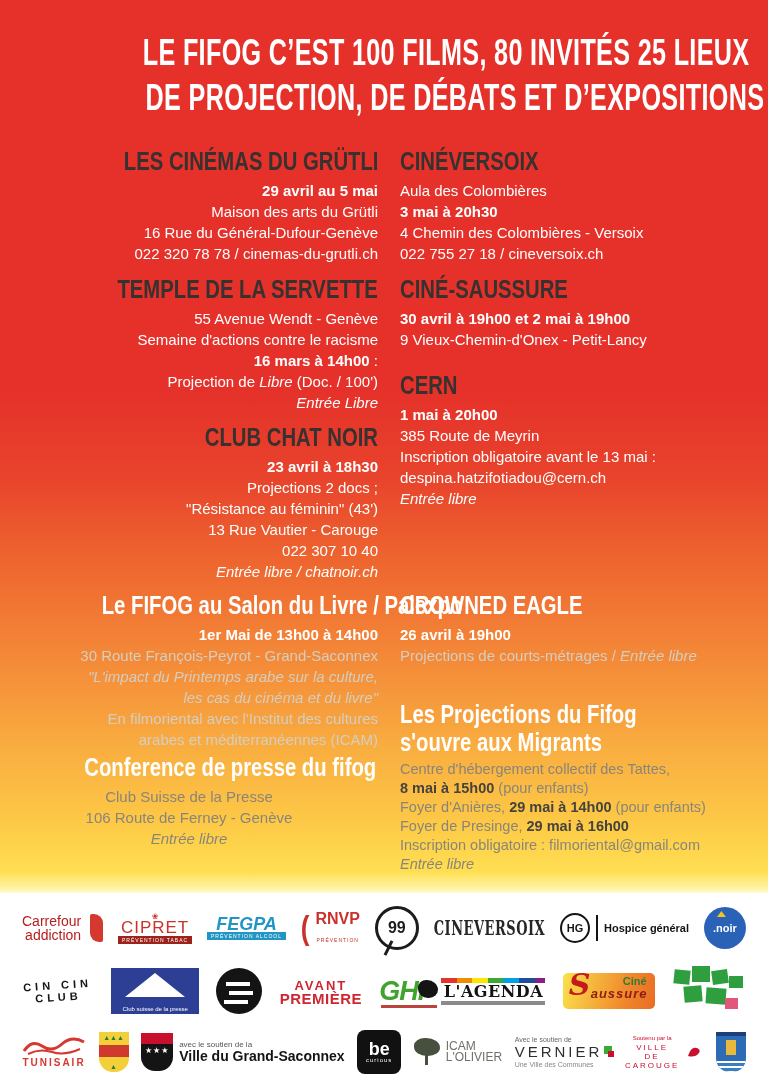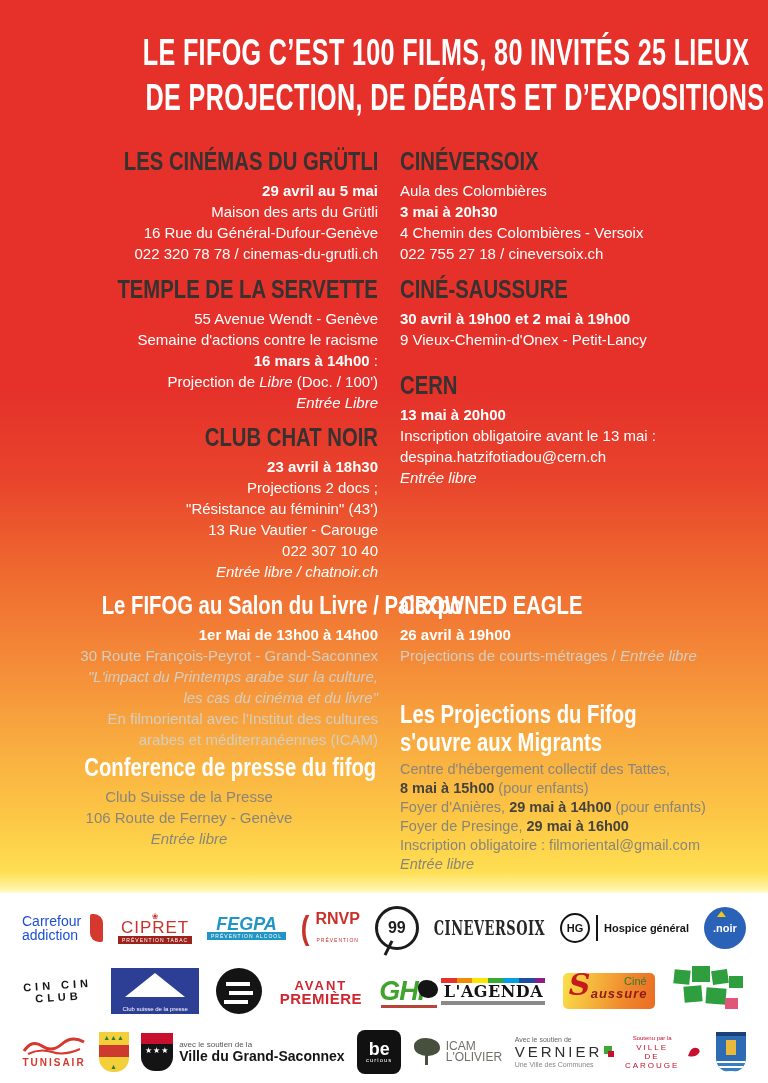--- a/index.html
+++ b/index.html
@@ -35,21 +35,21 @@
   .sec-migrants .bline{line-height:19px;font-size:14.5px;}
   
   #band{position:absolute;left:0;top:893px;width:768px;height:190px;background:#fff;}
   .srow{display:flex;align-items:center;justify-content:space-between;padding:0 22px;}
   .srow1{height:62px;margin-top:4px;}
   .srow2{height:64px;}
   .srow3{height:58px;}
   .lg{display:flex;flex-direction:column;align-items:center;justify-content:center;text-align:center;}
   .row{flex-direction:row;gap:6px;}
   
-  .carrefour-text{color:#1d4ed8;font-size:14px;line-height:14px;text-align:left;}
+  .carrefour-text{color:#b91c1c;font-size:14px;line-height:14px;text-align:right;}
   .car-mark{width:13px;height:28px;background:#d5382e;border-radius:2px 9px 2px 9px;margin-left:3px;}
   .flower{color:#c8322b;font-size:8px;line-height:7px;}
   .cipret-label{color:#c8322b;font-weight:normal;font-size:17px;letter-spacing:1px;line-height:16px;}
   .sub-red{background:#9c221c;color:#fff;font-size:5px;padding:1px 4px;letter-spacing:1px;}
   .fegpa-label{color:#2196c4;font-weight:bold;font-size:18px;font-style:italic;line-height:16px;}
   .sub-blue{background:#2196c4;color:#fff;font-size:5px;padding:1px 4px;letter-spacing:1px;}
   .rnvp-paren{color:#c8322b;font-size:26px;font-weight:bold;transform:scaleY(1.25);display:inline-block;}
   .rnvp-label{color:#c8322b;font-weight:bold;font-size:16px;line-height:14px;}
   .rnvp-sub{color:#c8322b;font-size:5px;letter-spacing:1px;}
   .n99{width:38px;height:38px;border:3px solid #1c1c1c;border-radius:50%;display:flex;align-items:center;justify-content:center;font-weight:bold;font-size:16px;color:#1c1c1c;position:relative;}
@@ -72,21 +72,21 @@
   .avant-l2{font-size:15px;letter-spacing:.5px;}
   .ghi{position:relative;}
   .ghi-label{font-size:27px;font-weight:bold;font-style:italic;color:#3fa32e;letter-spacing:-1px;line-height:26px;}
   .ghi-blob{position:absolute;right:-14px;top:2px;width:20px;height:18px;background:#141414;border-radius:45% 60% 50% 55%;}
   .ghi:after{content:"";position:absolute;left:2px;bottom:-4px;width:56px;height:3px;background:#b8443a;}
   .agenda-rainbow{height:5px;width:104px;background:linear-gradient(90deg,#e4332a 0 15%,#f08c00 15% 30%,#ffe600 30% 45%,#3aaa35 45% 60%,#00a0e3 60% 75%,#1d4f9f 75% 90%,#8c1d82 90% 100%);margin:0 auto 1px;}
   .agenda-label{font-family:"DejaVu Serif",serif;font-weight:bold;font-size:16px;color:#141414;letter-spacing:.5px;line-height:16px;}
   .agenda-sub{height:4px;width:104px;background:#8a8a8a;margin:1px auto 0;}
   .saussure-box{width:92px;height:36px;border-radius:5px;background:linear-gradient(105deg,#fae24b,#f0852b 70%,#e96c24);position:relative;}
   .saussure-s{position:absolute;left:6px;top:-6px;font-family:"DejaVu Serif",serif;font-style:italic;font-weight:bold;font-size:30px;color:#c41a1c;}
-  .saussure-cine{position:absolute;right:8px;top:2px;color:#2e7d32;font-weight:normal;font-size:11px;}
+  .saussure-cine{position:absolute;right:8px;top:2px;color:#2e7d32;font-weight:bold;font-size:11px;}
   .saussure-rest{position:absolute;left:28px;top:13px;color:#8c1d12;font-style:italic;font-weight:bold;font-size:13px;letter-spacing:1px;}
   .mosaic{position:relative;width:74px;height:50px;}
   .mosaic i{position:absolute;background:#2f9e3f;}
   .mosaic i:nth-child(1){left:2px;top:4px;width:16px;height:14px;transform:rotate(6deg);}
   .mosaic i:nth-child(2){left:20px;top:0;width:18px;height:16px;}
   .mosaic i:nth-child(3){left:40px;top:4px;width:16px;height:14px;transform:rotate(-8deg);}
   .mosaic i:nth-child(4){left:57px;top:10px;width:14px;height:12px;}
   .mosaic i:nth-child(5){left:12px;top:20px;width:18px;height:16px;transform:rotate(-5deg);}
   .mosaic i:nth-child(6){left:34px;top:22px;width:20px;height:16px;transform:rotate(4deg);}
   .mosaic i:nth-child(7){left:53px;top:32px;width:13px;height:11px;background:#e2567a;}
@@ -192,21 +192,22 @@
         <h2 class="shead hdark">
           <div><span class="cond">CINÉ-SAUSSURE</span></div>
         </h2>
         <p class="bline"><span class="b">30 avril à 19h00 et 2 mai à 19h00</span></p>
         <p class="bline"><span>9 Vieux-Chemin-d'Onex - Petit-Lancy</span></p>
       </section>
       <section class="section body-white sec-cern" style="top: 370px;">
         <h2 class="shead hdark">
           <div><span class="cond">CERN</span></div>
         </h2>
-        <p class="bline"><span class="b">13 mai à 20h00</span></p>
+        <p class="bline"><span class="b">1 mai à 20h00</span></p>
+        <p class="bline"><span>385 Route de Meyrin</span></p>
         <p class="bline"><span>Inscription obligatoire avant le 13 mai :</span></p>
         <p class="bline"><span>despina.hatzifotiadou@cern.ch</span></p>
         <p class="bline"><span class="i">Entrée libre</span></p>
       </section>
       <section class="section body-light sec-crowned" style="top: 590px;">
         <h2 class="shead hwhite">
           <div><span class="cond">CROWNED EAGLE</span></div>
         </h2>
         <p class="bline"><span class="b">26 avril à 19h00</span></p>
         <p class="bline"><span>Projections de courts-métrages / </span><span class="i">Entrée libre</span></p>

